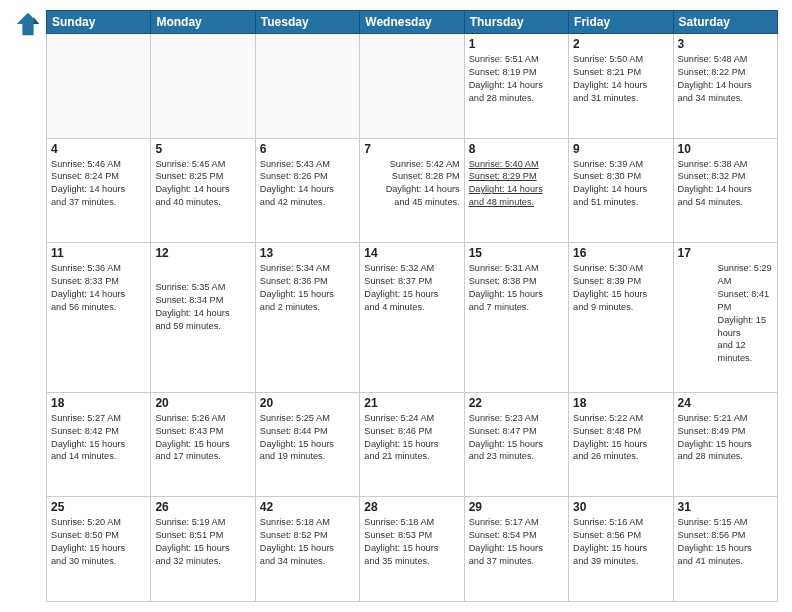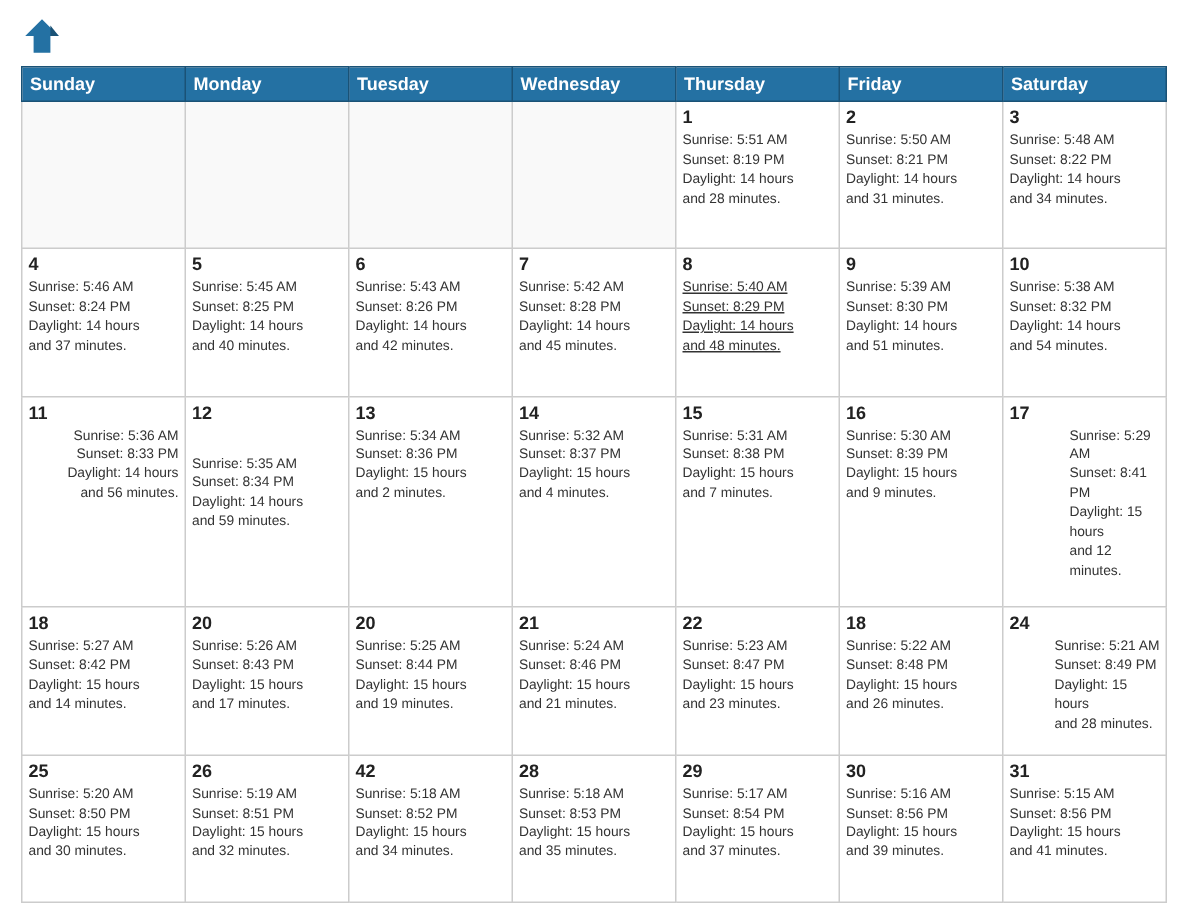--- a/index.html
+++ b/index.html
@@ -8,21 +8,20 @@
       background: #fff;
       width: 792px;
       height: 612px;
       overflow: hidden;
     }
     .page {
       width: 792px;
       height: 612px;
       padding: 10px 14px 10px 14px;
       display: flex;
-      flex-direction: column;
     }
     .header {
       display: flex;
       justify-content: space-between;
       align-items: flex-start;
       margin-bottom: 6px;
     }
     .logo {
       display: flex;
       align-items: center;
@@ -177,21 +176,21 @@
           </td>
           <td>
             <span class="day-number">6</span>
             <div class="day-info" style="white-space: pre-line;">Sunrise: 5:43 AM
 Sunset: 8:26 PM
 Daylight: 14 hours
 and 42 minutes.</div>
           </td>
           <td>
             <span class="day-number">7</span>
-            <div class="day-info" style="white-space: pre-line;">Sunrise: 5:42 AM
+            <div class="day-info" style="white-space: pre-line; text-align: right;">Sunrise: 5:42 AM
 Sunset: 8:28 PM
 Daylight: 14 hours
 and 45 minutes.</div>
           </td>
           <td>
             <span class="day-number">8</span>
             <div class="day-info" style="white-space: pre-line; text-decoration: underline;">Sunrise: 5:40 AM
 Sunset: 8:29 PM
 Daylight: 14 hours
 and 48 minutes.</div>
@@ -207,21 +206,21 @@
             <span class="day-number">10</span>
             <div class="day-info" style="white-space: pre-line;">Sunrise: 5:38 AM
 Sunset: 8:32 PM
 Daylight: 14 hours
 and 54 minutes.</div>
           </td>
         </tr>
         <tr>
           <td>
             <span class="day-number">11</span>
-            <div class="day-info" style="white-space: pre-line; text-align: right;">Sunrise: 5:36 AM
+            <div class="day-info" style="white-space: pre-line;">Sunrise: 5:36 AM
 Sunset: 8:33 PM
 Daylight: 14 hours
 and 56 minutes.</div>
           </td>
           <td>
             <span class="day-number">12</span>
             <div class="day-info" style="white-space: pre-line; margin-top: 21px;">Sunrise: 5:35 AM
 Sunset: 8:34 PM
 Daylight: 14 hours
 and 59 minutes.</div>
@@ -300,21 +299,21 @@
           </td>
           <td>
             <span class="day-number">18</span>
             <div class="day-info" style="white-space: pre-line;">Sunrise: 5:22 AM
 Sunset: 8:48 PM
 Daylight: 15 hours
 and 26 minutes.</div>
           </td>
           <td>
             <span class="day-number">24</span>
-            <div class="day-info" style="white-space: pre-line; margin-left: 30px;">Sunrise: 5:21 AM
+            <div class="day-info" style="white-space: pre-line;">Sunrise: 5:21 AM
 Sunset: 8:49 PM
 Daylight: 15 hours
 and 28 minutes.</div>
           </td>
         </tr>
         <tr>
           <td>
             <span class="day-number">25</span>
             <div class="day-info" style="white-space: pre-line;">Sunrise: 5:20 AM
 Sunset: 8:50 PM

